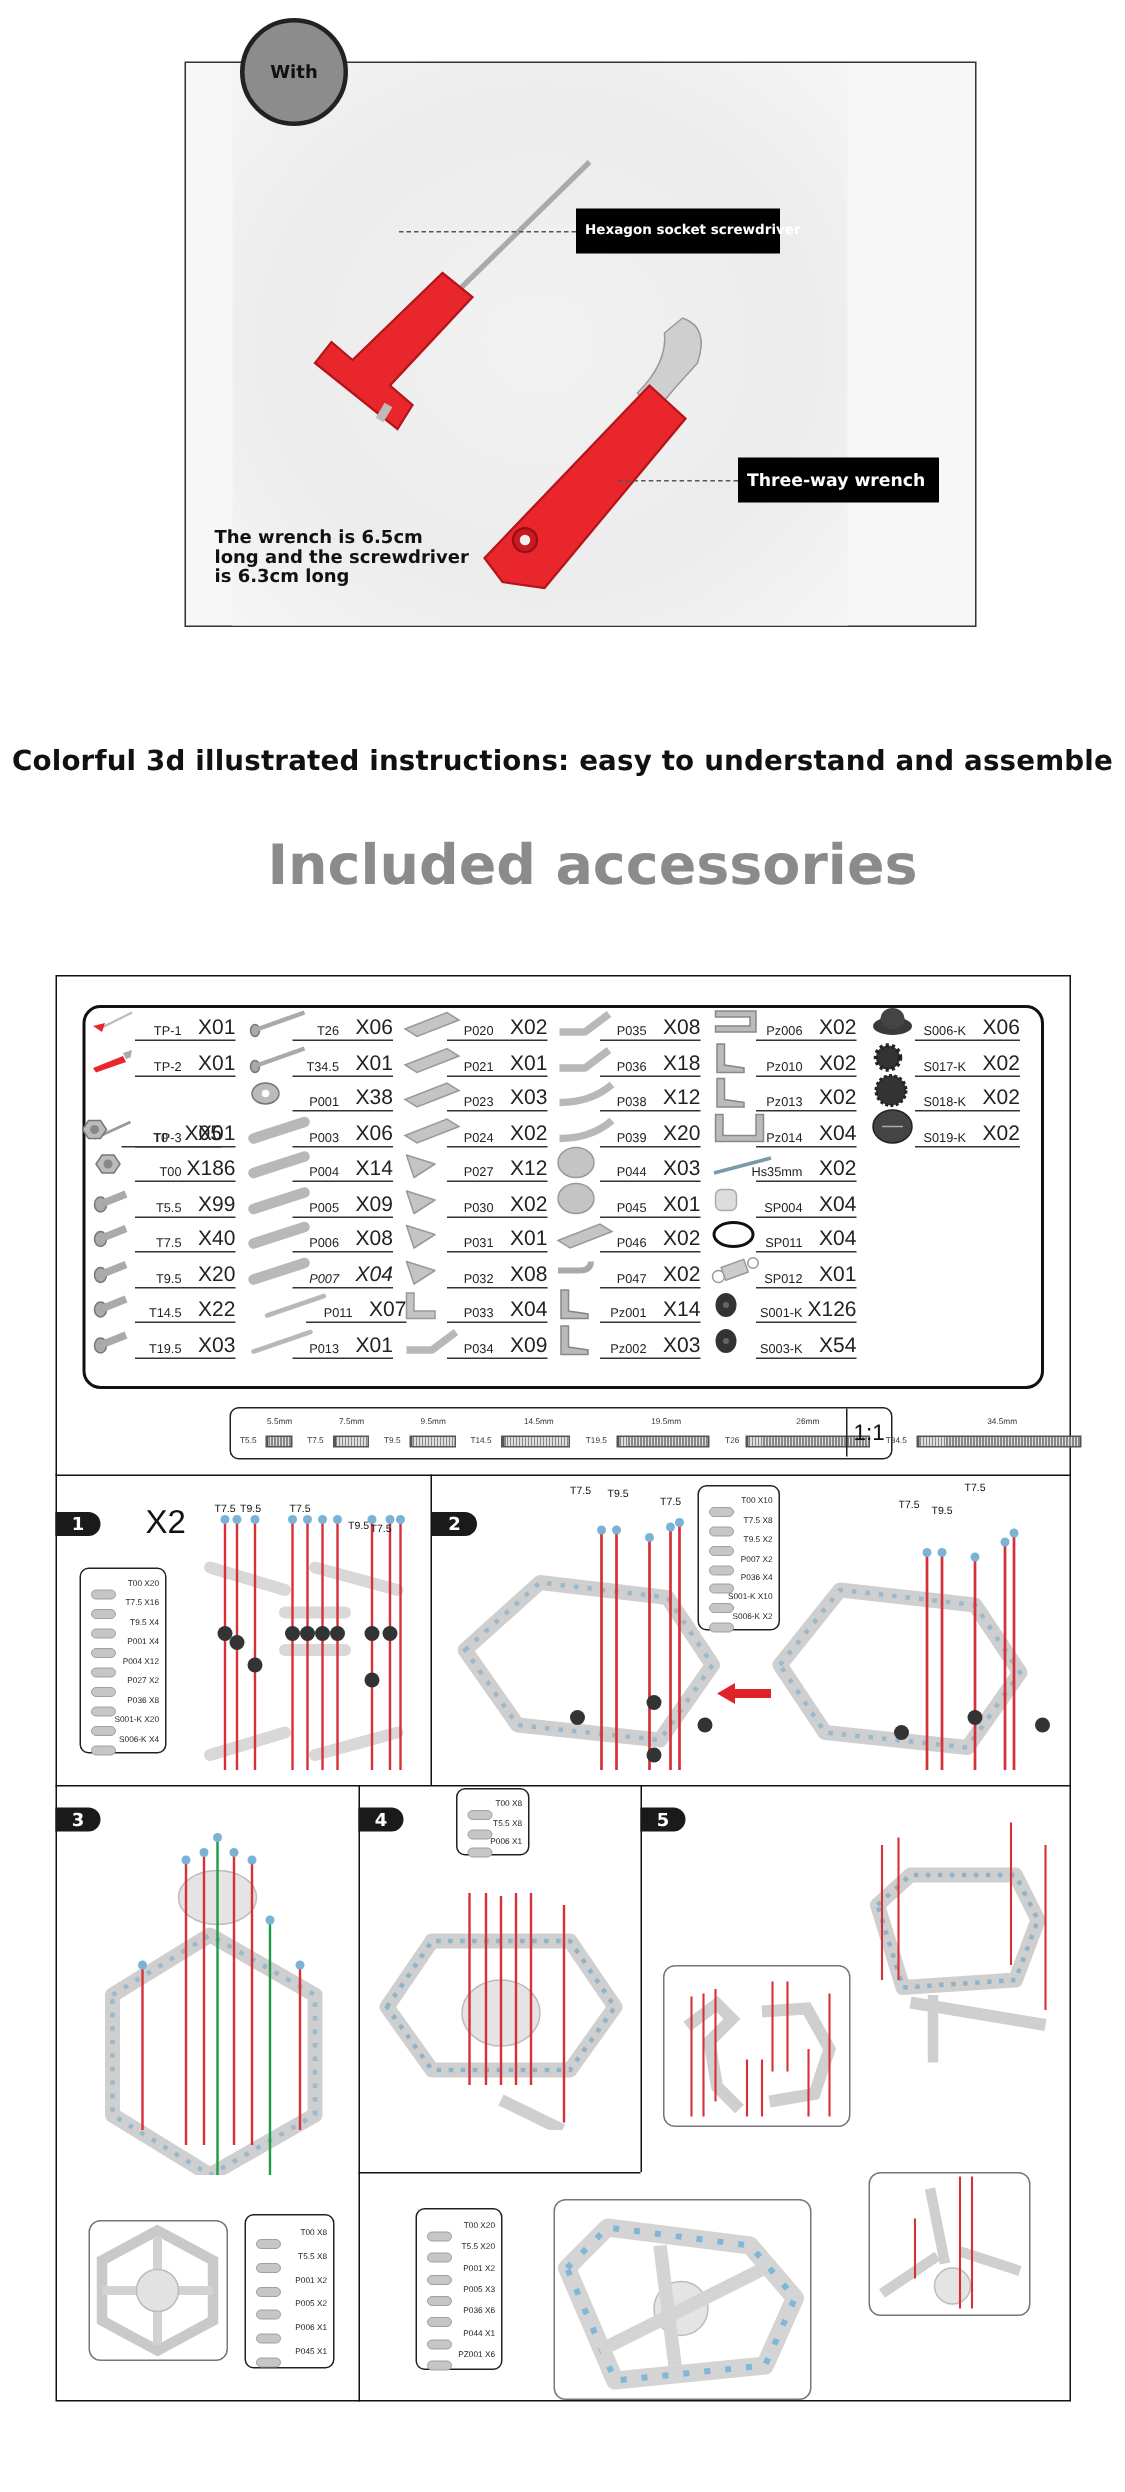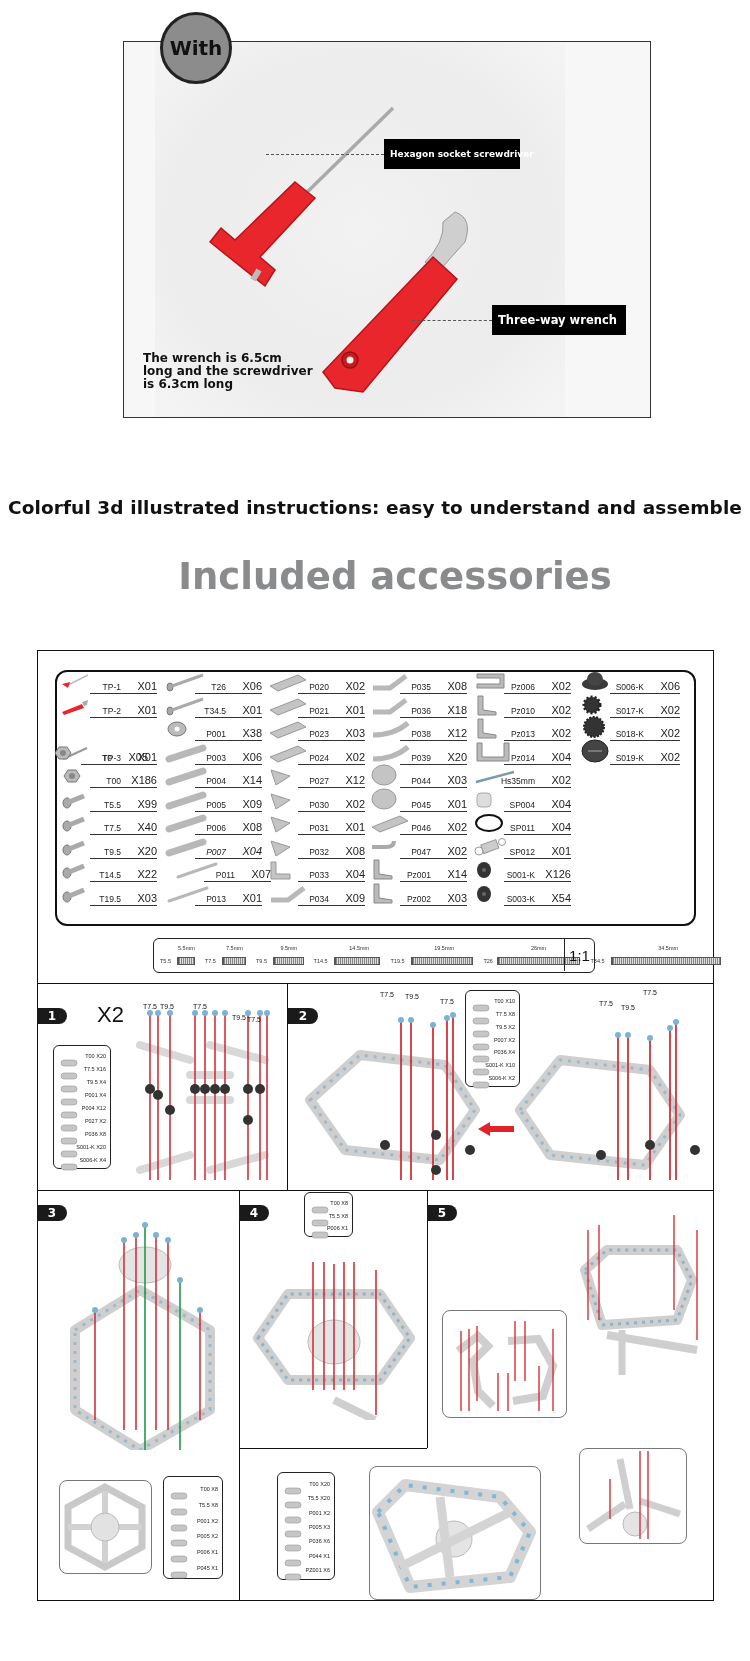--- a/index.html
+++ b/index.html
@@ -3,38 +3,38 @@
 <meta charset="utf-8">
 <style>
   * { box-sizing: border-box; margin: 0; padding: 0; }
   html, body { width: 750px; height: 1661px; background: #ffffff; overflow: hidden; }
   body { position: relative; font-family: "DejaVu Sans", sans-serif; color: #111; }
   .abs { position: absolute; }
 
   
   #tools-frame { left: 123px; top: 41px; width: 528px; height: 377px; border: 1.5px solid #333; background: #f7f7f7; }
   #tools-photo-bg { left: 155px; top: 42px; width: 410px; height: 375px; background: radial-gradient(ellipse at 50% 50%, #f2f2f2 0%, #ececec 60%, #f5f5f5 100%); }
-  #with-badge { left: 160px; top: 12px; width: 72px; height: 72px; border-radius: 50%; background: #8c8c8c; border: 3px solid #222; display: flex; align-items: center; justify-content: center; font-weight: bold; font-size: 20px; color: #111; font-family: "DejaVu Sans", sans-serif; }
+  #with-badge { left: 160px; top: 12px; width: 72px; height: 72px; border-radius: 50%; background: #8c8c8c; border: 3px solid #222; display: flex; align-items: center; justify-content: center; font-weight: bold; font-size: 12px; color: #111; font-family: "DejaVu Sans", sans-serif; }
   .tool-label { background: #000; color: #fff; font-weight: bold; font-family: "DejaVu Sans", sans-serif; padding: 0 6px; display: flex; align-items: center; white-space: nowrap; }
   #label-screwdriver { left: 384px; top: 139px; width: 136px; height: 30px; font-size: 9px; }
   #label-wrench { left: 492px; top: 305px; width: 134px; height: 30px; font-size: 11.5px; }
   #size-note { left: 143px; top: 352px; width: 200px; font-size: 12px; font-weight: bold; line-height: 13px; }
   .leader { border-top: 1.5px dashed #555; height: 0; }
 
   
   #instructions-heading { left: 0; top: 497px; width: 750px; text-align: center; font-size: 18.5px; font-weight: bold; letter-spacing: 0.1px; }
   #accessories-heading { left: 0; top: 555px; width: 750px; text-align: center; font-size: 37px; font-weight: bold; color: #8a8b8c; margin-left: 20px; }
 
   
   #sheet { left: 37px; top: 650px; width: 677px; height: 951px; border: 1.5px solid #111; }
   #parts-panel { left: 55px; top: 670px; width: 641px; height: 256px; border: 2px solid #111; border-radius: 12px; }
   .part-cell { position: absolute; width: 100px; height: 24px; }
   .part-line { position: absolute; left: 30px; right: 0; bottom: 2px; border-bottom: 1.5px solid #333; }
   .part-code { position: absolute; right: 36px; bottom: 4px; font-size: 8.5px; color: #222; font-family: "Liberation Sans", sans-serif; }
-  .part-qty { position: absolute; right: 0; bottom: 4px; font-size: 11px; color: #222; font-family: "Liberation Sans", sans-serif; }
+  .part-qty { position: absolute; right: 0; bottom: 4px; font-size: 14px; color: #222; font-family: "Liberation Sans", sans-serif; }
   .part-icon { position: absolute; left: 0; bottom: 0; }
 
   #scale-bar { left: 153px; top: 938px; width: 442px; height: 35px; border: 1.5px solid #222; border-radius: 6px; }
   #scale-ratio { position: absolute; right: 0; top: 0; width: 30px; height: 32px; border-left: 1.5px solid #222; font-size: 15px; display: flex; align-items: center; justify-content: center; font-family: "Liberation Sans", sans-serif; }
   .screw-mark { position: absolute; top: 6px; font-size: 5.5px; font-family: "Liberation Sans", sans-serif; color: #333; }
   .screw-bar { position: absolute; height: 8px; border: 1px solid #555; border-left: 2px solid #555; background: repeating-linear-gradient(90deg, #888 0 1px, #ddd 1px 2px); }
 
   .hline { height: 0; border-top: 1.5px solid #111; }
   .vline { width: 0; border-left: 1.5px solid #111; }
 

